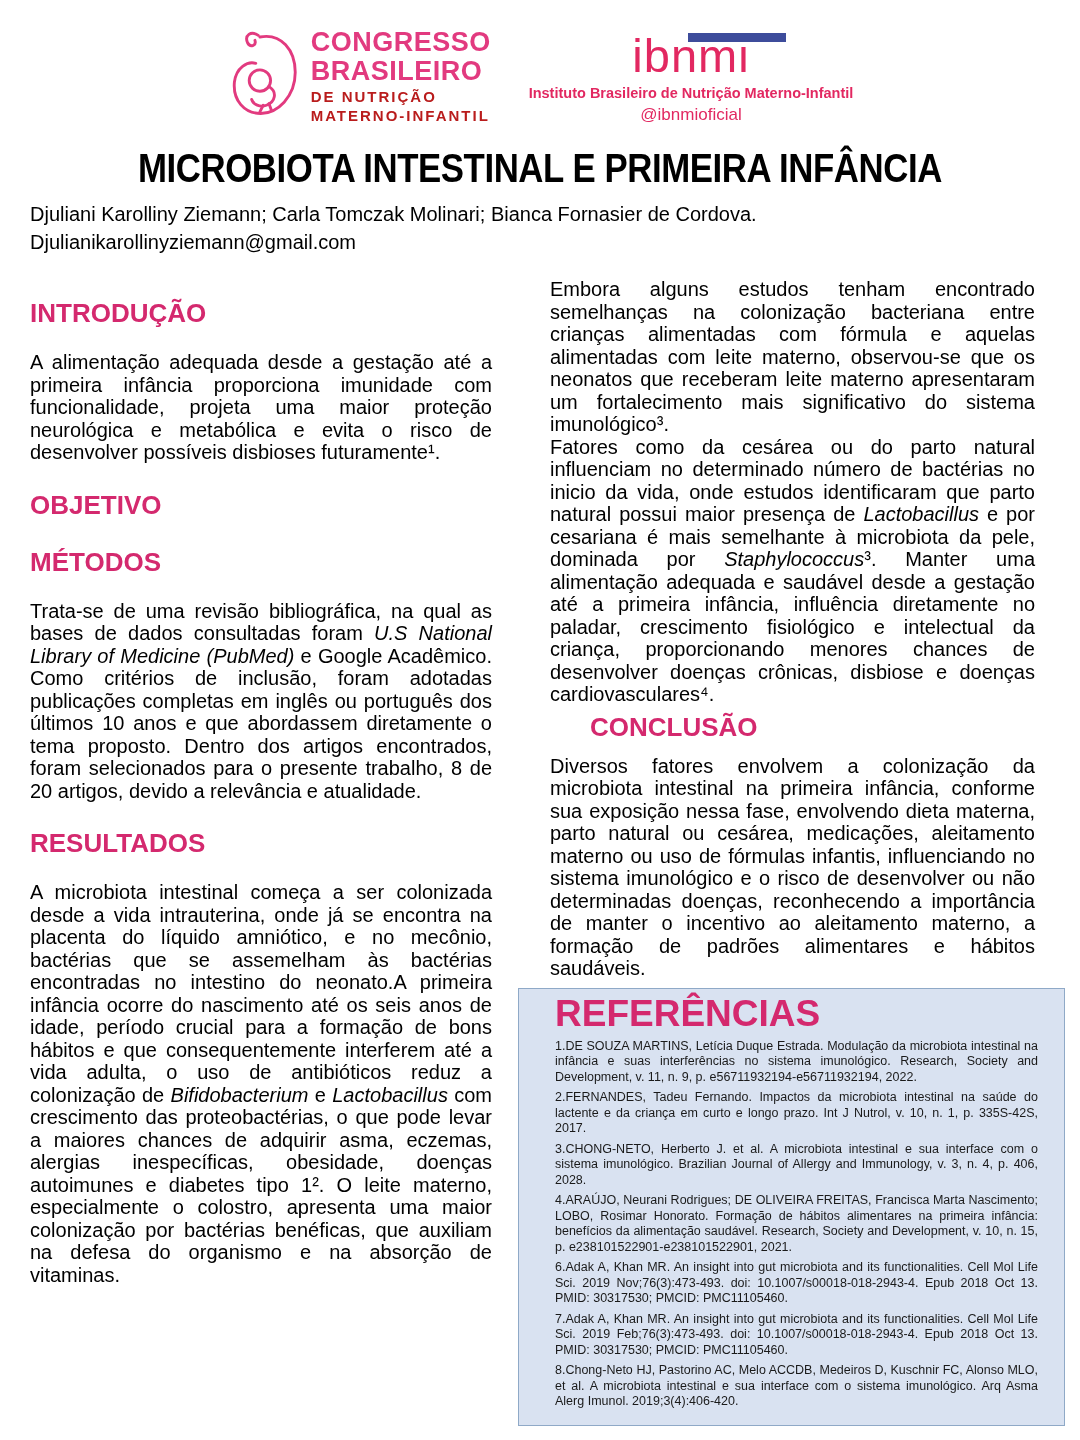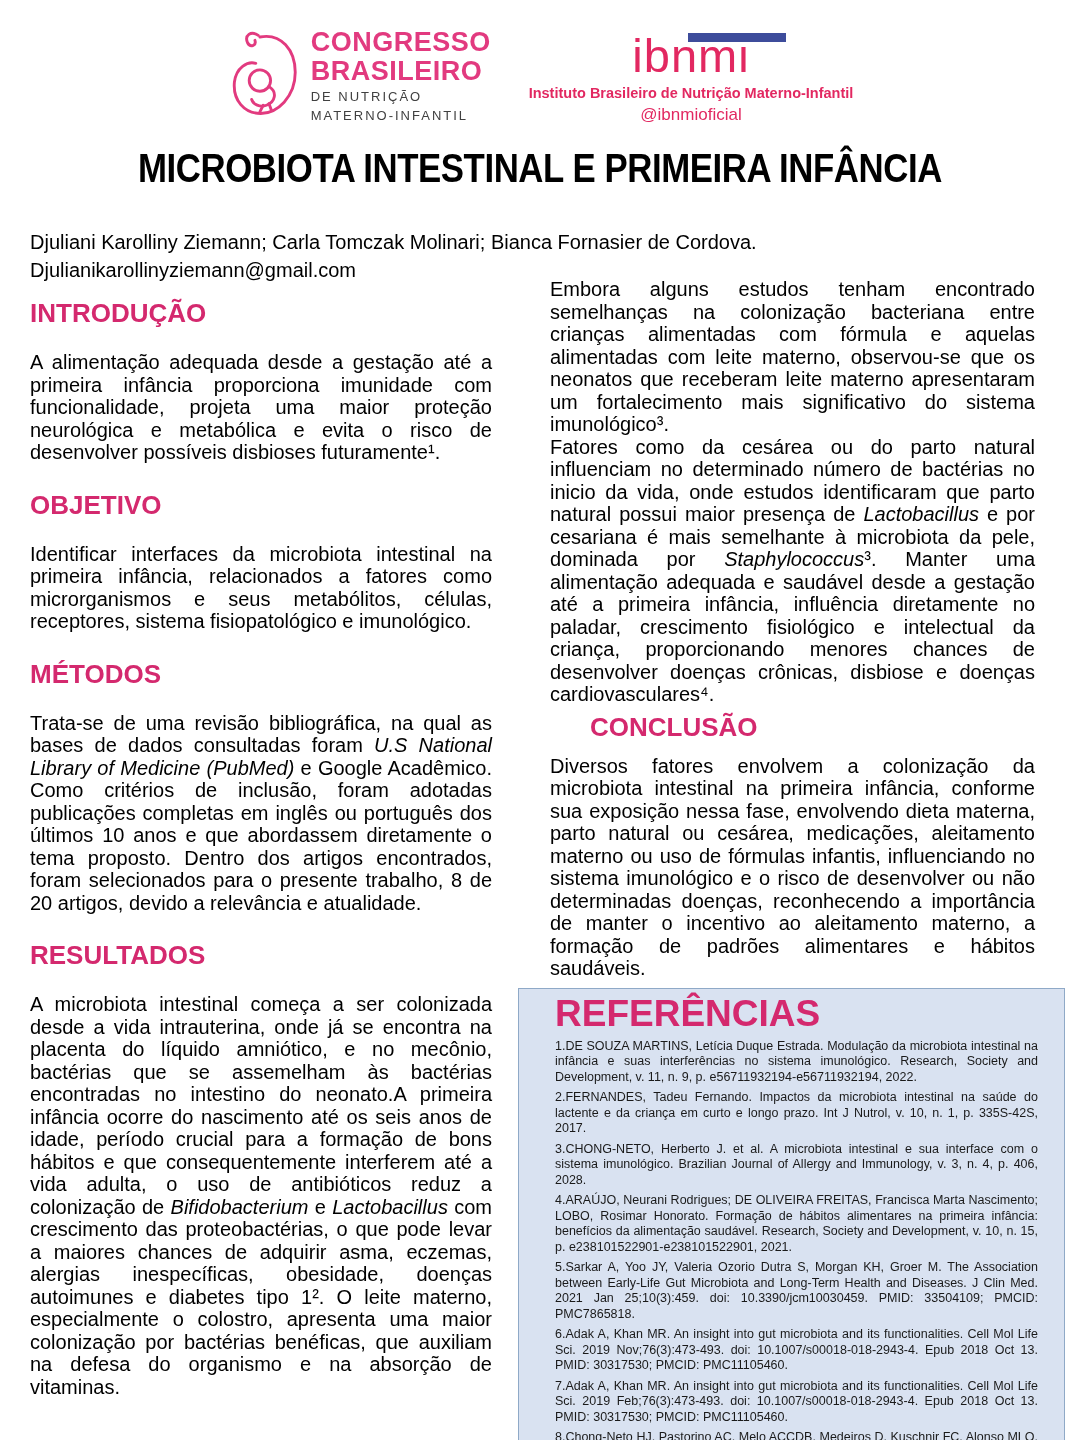--- a/index.html
+++ b/index.html
@@ -13,31 +13,31 @@
     font-family: "Liberation Sans", "DejaVu Sans", sans-serif;
     color: #000000;
     overflow: hidden;
   }
 
   
   .logos { position: absolute; top: 28px; left: 0; width: 100%; display: flex; justify-content: center; align-items: flex-start; gap: 38px; }
   .congress-logo { display: flex; align-items: center; gap: 10px; }
   .congress-text { display: flex; flex-direction: column; }
   .congress-line-pink { color: #E23A7F; font-weight: bold; font-size: 27px; line-height: 29px; letter-spacing: 0.5px; }
-  .congress-line-navy { color: #404040; font-weight: normal; font-size: 13px; line-height: 17px; letter-spacing: 2px; margin-top: 2px; }
+  .congress-line-navy { color: #b91c1c; font-weight: bold; font-size: 15px; line-height: 17px; letter-spacing: 2px; margin-top: 2px; }
   .ibnmi-logo { display: flex; flex-direction: column; align-items: center; padding-top: 4px; }
   .ibnmi-wordmark { position: relative; color: #E22861; font-weight: normal; font-size: 47px; line-height: 48px; letter-spacing: 1px; }
   .ibnmi-bar { position: absolute; top: 1px; left: 56px; width: 98px; height: 9px; background: #3D4C9B; }
   .ibnmi-subtitle { color: #E22861; font-weight: bold; font-size: 14.5px; line-height: 20px; margin-top: 3px; }
   .ibnmi-handle { color: #E22861; font-size: 17px; line-height: 22px; margin-top: 1px; }
 
   
   .poster-title { position: absolute; top: 146px; left: 0; width: 100%; text-align: center; }
   .poster-title span { display: inline-block; font-size: 40px; font-weight: bold; letter-spacing: -0.5px; white-space: nowrap; transform: scaleX(0.87); transform-origin: center; }
-  .authors-block { position: absolute; left: 30px; top: 228px; font-size: 20px; line-height: 28px; }
+  .authors-block { position: absolute; left: 30px; top: 200px; font-size: 20px; line-height: 28px; }
 
   
   .section-heading { color: #D4296E; font-size: 26px; font-weight: bold; line-height: 31px; margin: 0; }
   .body-text { font-size: 20px; line-height: 22.5px; text-align: justify; margin: 0; }
 
   .col-left { position: absolute; left: 30px; top: 298px; width: 462px; }
   .col-left .body-text { margin-top: 22px; }
   .col-left .section-heading + .body-text { margin-top: 22px; }
   .col-left .section-heading { margin-top: 26px; }
   .col-left .section-heading:first-child { margin-top: 0; }
@@ -99,21 +99,20 @@
   <div class="authors-block">
     <div>Djuliani Karolliny Ziemann; Carla Tomczak Molinari; Bianca Fornasier de Cordova.</div>
     <div>Djulianikarollinyziemann@gmail.com</div>
   </div>
 
   <div class="col-left">
     <h2 class="section-heading">INTRODUÇÃO</h2>
     <p class="body-text">A alimentação adequada desde a gestação até a primeira infância proporciona imunidade com funcionalidade, projeta uma maior proteção neurológica e metabólica e evita o risco de desenvolver possíveis disbioses futuramente¹.</p>
 
     <h2 class="section-heading">OBJETIVO</h2>
-    <p class="body-text">Identificar interfaces da microbiota intestinal na primeira infância, relacionados a fatores como microrganismos e seus metabólitos, células, receptores, sistema fisiopatológico e imunológico.</p>
 
     <h2 class="section-heading">MÉTODOS</h2>
     <p class="body-text"><span>Trata-se de uma revisão bibliográfica, na qual as bases de dados consultadas foram </span><span style="font-style: italic;">U.S National Library of Medicine (PubMed)</span><span> e Google Acadêmico. Como critérios de inclusão, foram adotadas publicações completas em inglês ou português dos últimos 10 anos e que abordassem diretamente o tema proposto. Dentro dos artigos encontrados, foram selecionados para o presente trabalho, 8 de 20 artigos, devido a relevância e atualidade.</span></p>
 
     <h2 class="section-heading">RESULTADOS</h2>
     <p class="body-text"><span>A microbiota intestinal começa a ser colonizada desde a vida intrauterina, onde já se encontra na placenta do líquido amniótico, e no mecônio, bactérias que se assemelham às bactérias encontradas no intestino do neonato.A primeira infância ocorre do nascimento até os seis anos de idade, período crucial para a formação de bons hábitos e que consequentemente interferem até a vida adulta, o uso de antibióticos reduz a colonização de </span><span style="font-style: italic;">Bifidobacterium</span><span> e </span><span style="font-style: italic;">Lactobacillus</span><span> com crescimento das proteobactérias, o que pode levar a maiores chances de adquirir asma, eczemas, alergias inespecíficas, obesidade, doenças autoimunes e diabetes tipo 1². O leite materno, especialmente o colostro, apresenta uma maior colonização por bactérias benéficas, que auxiliam na defesa do organismo e na absorção de vitaminas.</span></p>
   </div>
 
   <div class="col-right">
     <div class="right-text">
@@ -124,21 +123,20 @@
       <p class="body-text conclusion-body">Diversos fatores envolvem a colonização da microbiota intestinal na primeira infância, conforme sua exposição nessa fase, envolvendo dieta materna, parto natural ou cesárea, medicações, aleitamento materno ou uso de fórmulas infantis, influenciando no sistema imunológico e o risco de desenvolver ou não determinadas doenças, reconhecendo a importância de manter o incentivo ao aleitamento materno, a formação de padrões alimentares e hábitos saudáveis.</p>
     </div>
 
     <div class="ref-box">
       <h2 class="ref-heading">REFERÊNCIAS</h2>
       <div class="ref-list">
           <p class="ref">1.DE SOUZA MARTINS, Letícia Duque Estrada. Modulação da microbiota intestinal na infância e suas interferências no sistema imunológico. Research, Society and Development, v. 11, n. 9, p. e56711932194-e56711932194, 2022.</p>
           <p class="ref">2.FERNANDES, Tadeu Fernando. Impactos da microbiota intestinal na saúde do lactente e da criança em curto e longo prazo. Int J Nutrol, v. 10, n. 1, p. 335S-42S, 2017.</p>
           <p class="ref">3.CHONG-NETO, Herberto J. et al. A microbiota intestinal e sua interface com o sistema imunológico. Brazilian Journal of Allergy and Immunology, v. 3, n. 4, p. 406, 2028.</p>
           <p class="ref">4.ARAÚJO, Neurani Rodrigues; DE OLIVEIRA FREITAS, Francisca Marta Nascimento; LOBO, Rosimar Honorato. Formação de hábitos alimentares na primeira infância: benefícios da alimentação saudável. Research, Society and Development, v. 10, n. 15, p. e238101522901-e238101522901, 2021.</p>
-          <p class="ref">5.Sarkar A, Yoo JY, Valeria Ozorio Dutra S, Morgan KH, Groer M. The Association between Early-Life Gut Microbiota and Long-Term Health and Diseases. J Clin Med. 2021 Jan 25;10(3):459. doi: 10.3390/jcm10030459. PMID: 33504109; PMCID: PMC7865818.</p>
           <p class="ref">6.Adak A, Khan MR. An insight into gut microbiota and its functionalities. Cell Mol Life Sci. 2019 Nov;76(3):473-493. doi: 10.1007/s00018-018-2943-4. Epub 2018 Oct 13. PMID: 30317530; PMCID: PMC11105460.</p>
           <p class="ref">7.Adak A, Khan MR. An insight into gut microbiota and its functionalities. Cell Mol Life Sci. 2019 Feb;76(3):473-493. doi: 10.1007/s00018-018-2943-4. Epub 2018 Oct 13. PMID: 30317530; PMCID: PMC11105460.</p>
           <p class="ref">8.Chong-Neto HJ, Pastorino AC, Melo ACCDB, Medeiros D, Kuschnir FC, Alonso MLO, et al. A microbiota intestinal e sua interface com o sistema imunológico. Arq Asma Alerg Imunol. 2019;3(4):406-420.</p>
         </div>
     </div>
   </div>
 
 </div>
 
 </body></html>

